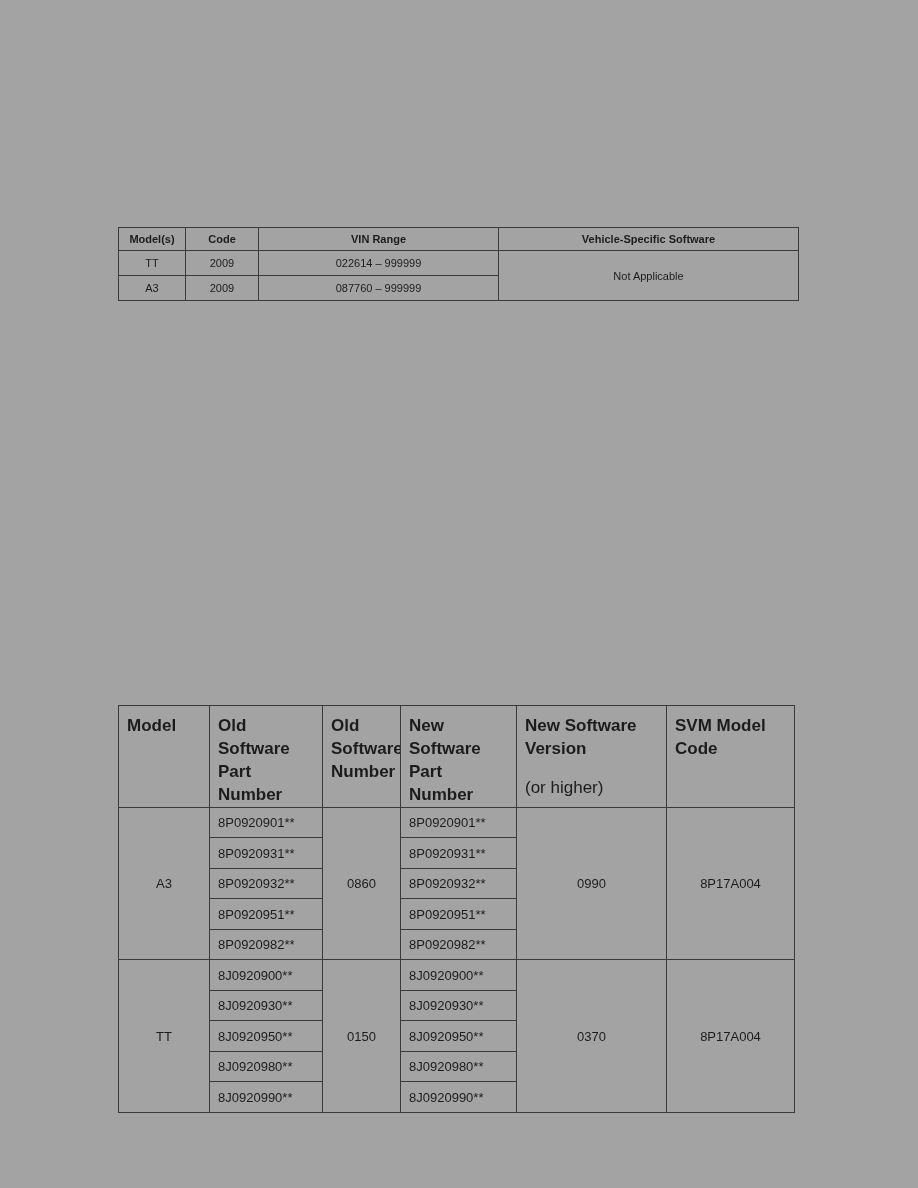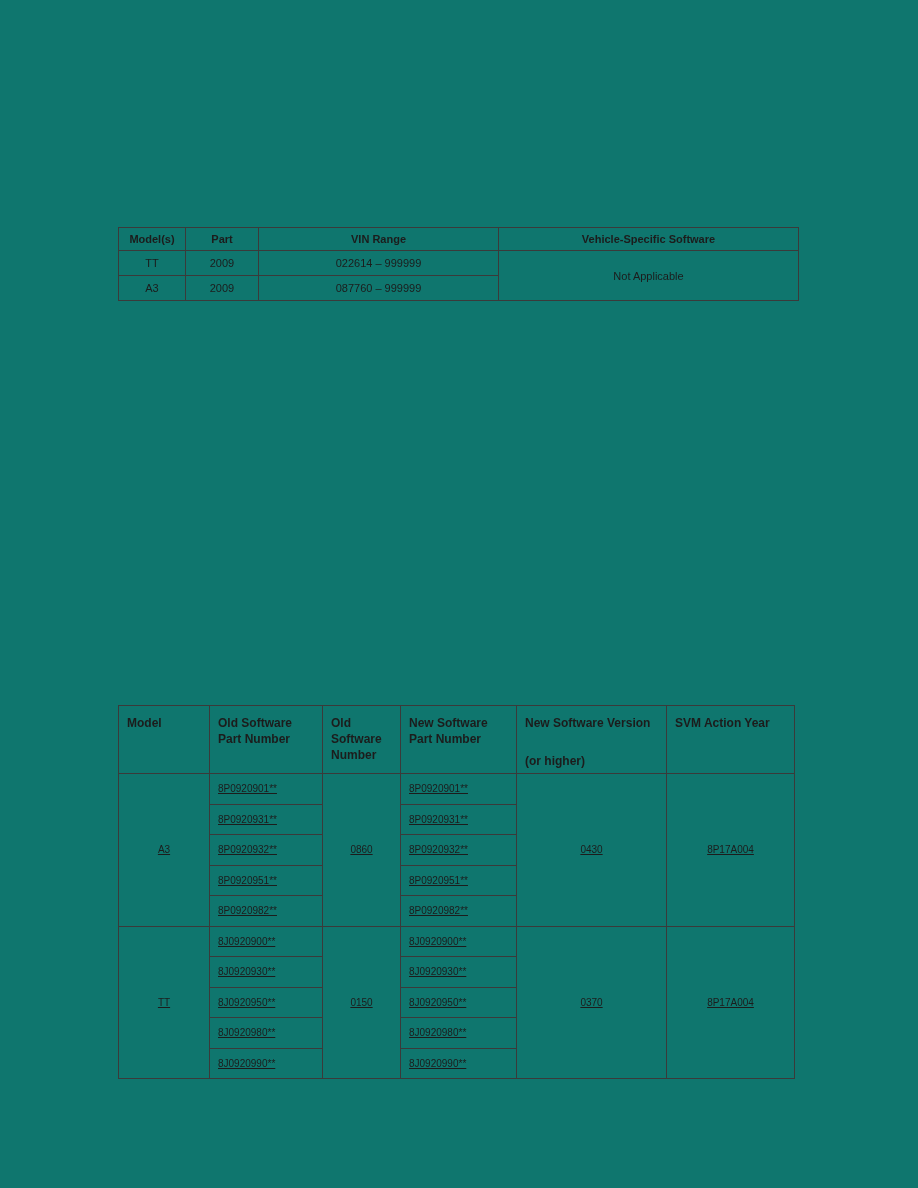--- a/index.html
+++ b/index.html
@@ -6,21 +6,21 @@
   html, body { width: 918px; height: 1188px; }
   body {
     background: #ffffff;
     font-family: "Liberation Sans", sans-serif;
     color: #1c1c1c;
   }
   .page {
     position: relative;
     width: 918px;
     height: 1188px;
-    background: #0f766e;
+    background: #a3a3a3;
     overflow: hidden;
   }
   table {
     position: absolute;
     border-collapse: collapse;
     table-layout: fixed;
   }
   th, td {
     border: 1px solid #3a3a3a;
     font-size: 11px;
@@ -43,49 +43,48 @@
   }
 
   
   .sw-table { left: 118px; top: 705px; width: 676px; }
   .sw-table th {
     height: 68px;
     font-weight: bold;
     text-align: left;
     vertical-align: top;
     padding: 9px 6px 0 8px;
-    font-size: 12px;
+    font-size: 17px;
     line-height: 1.35;
   }
   .sw-table td {
     height: 30.5px;
     vertical-align: middle;
-    font-size: 10px;
-    text-decoration: underline;
+    font-size: 13px;
   }
   .sw-table td.part   { text-align: left; padding-left: 8px; }
   .sw-table td.center { text-align: center; }
-  .hdr-note { font-weight: bold; margin-top: 22px; }
+  .hdr-note { font-weight: normal; margin-top: 16px; }
 </style>
 </head>
 <body>
 
 <div class="page">
 
   <table class="vin-table">
     <colgroup>
       <col style="width:67px">
         <col style="width:73px">
         <col style="width:240px">
         <col style="width:300px">
     </colgroup>
     <thead>
       <tr>
         <th>Model(s)</th>
-        <th>Part</th>
+        <th>Code</th>
         <th>VIN Range</th>
         <th>Vehicle-Specific Software</th>
       </tr>
     </thead>
     <tbody>
       <tr>
         <td>TT</td>
         <td>2009</td>
         <td>022614 – 999999</td>
         <td rowspan="2">Not Applicable</td>
@@ -110,31 +109,31 @@
     <thead>
       <tr>
         <th>Model</th>
         <th>Old Software Part Number</th>
         <th>Old Software Number</th>
         <th>New Software Part Number</th>
         <th>
           <div>New Software Version</div>
           <div class="hdr-note">(or higher)</div>
         </th>
-        <th>SVM Action Year</th>
+        <th>SVM Model Code</th>
       </tr>
     </thead>
     <tbody>
 
       <tr>
         <td rowspan="5" class="center">A3</td>
         <td class="part">8P0920901**</td>
         <td rowspan="5" class="center">0860</td>
         <td class="part">8P0920901**</td>
-        <td rowspan="5" class="center">0430</td>
+        <td rowspan="5" class="center">0990</td>
         <td rowspan="5" class="center">8P17A004</td>
       </tr>
       <tr>
         <td class="part">8P0920931**</td>
         <td class="part">8P0920931**</td>
       </tr>
       <tr>
         <td class="part">8P0920932**</td>
         <td class="part">8P0920932**</td>
       </tr>

